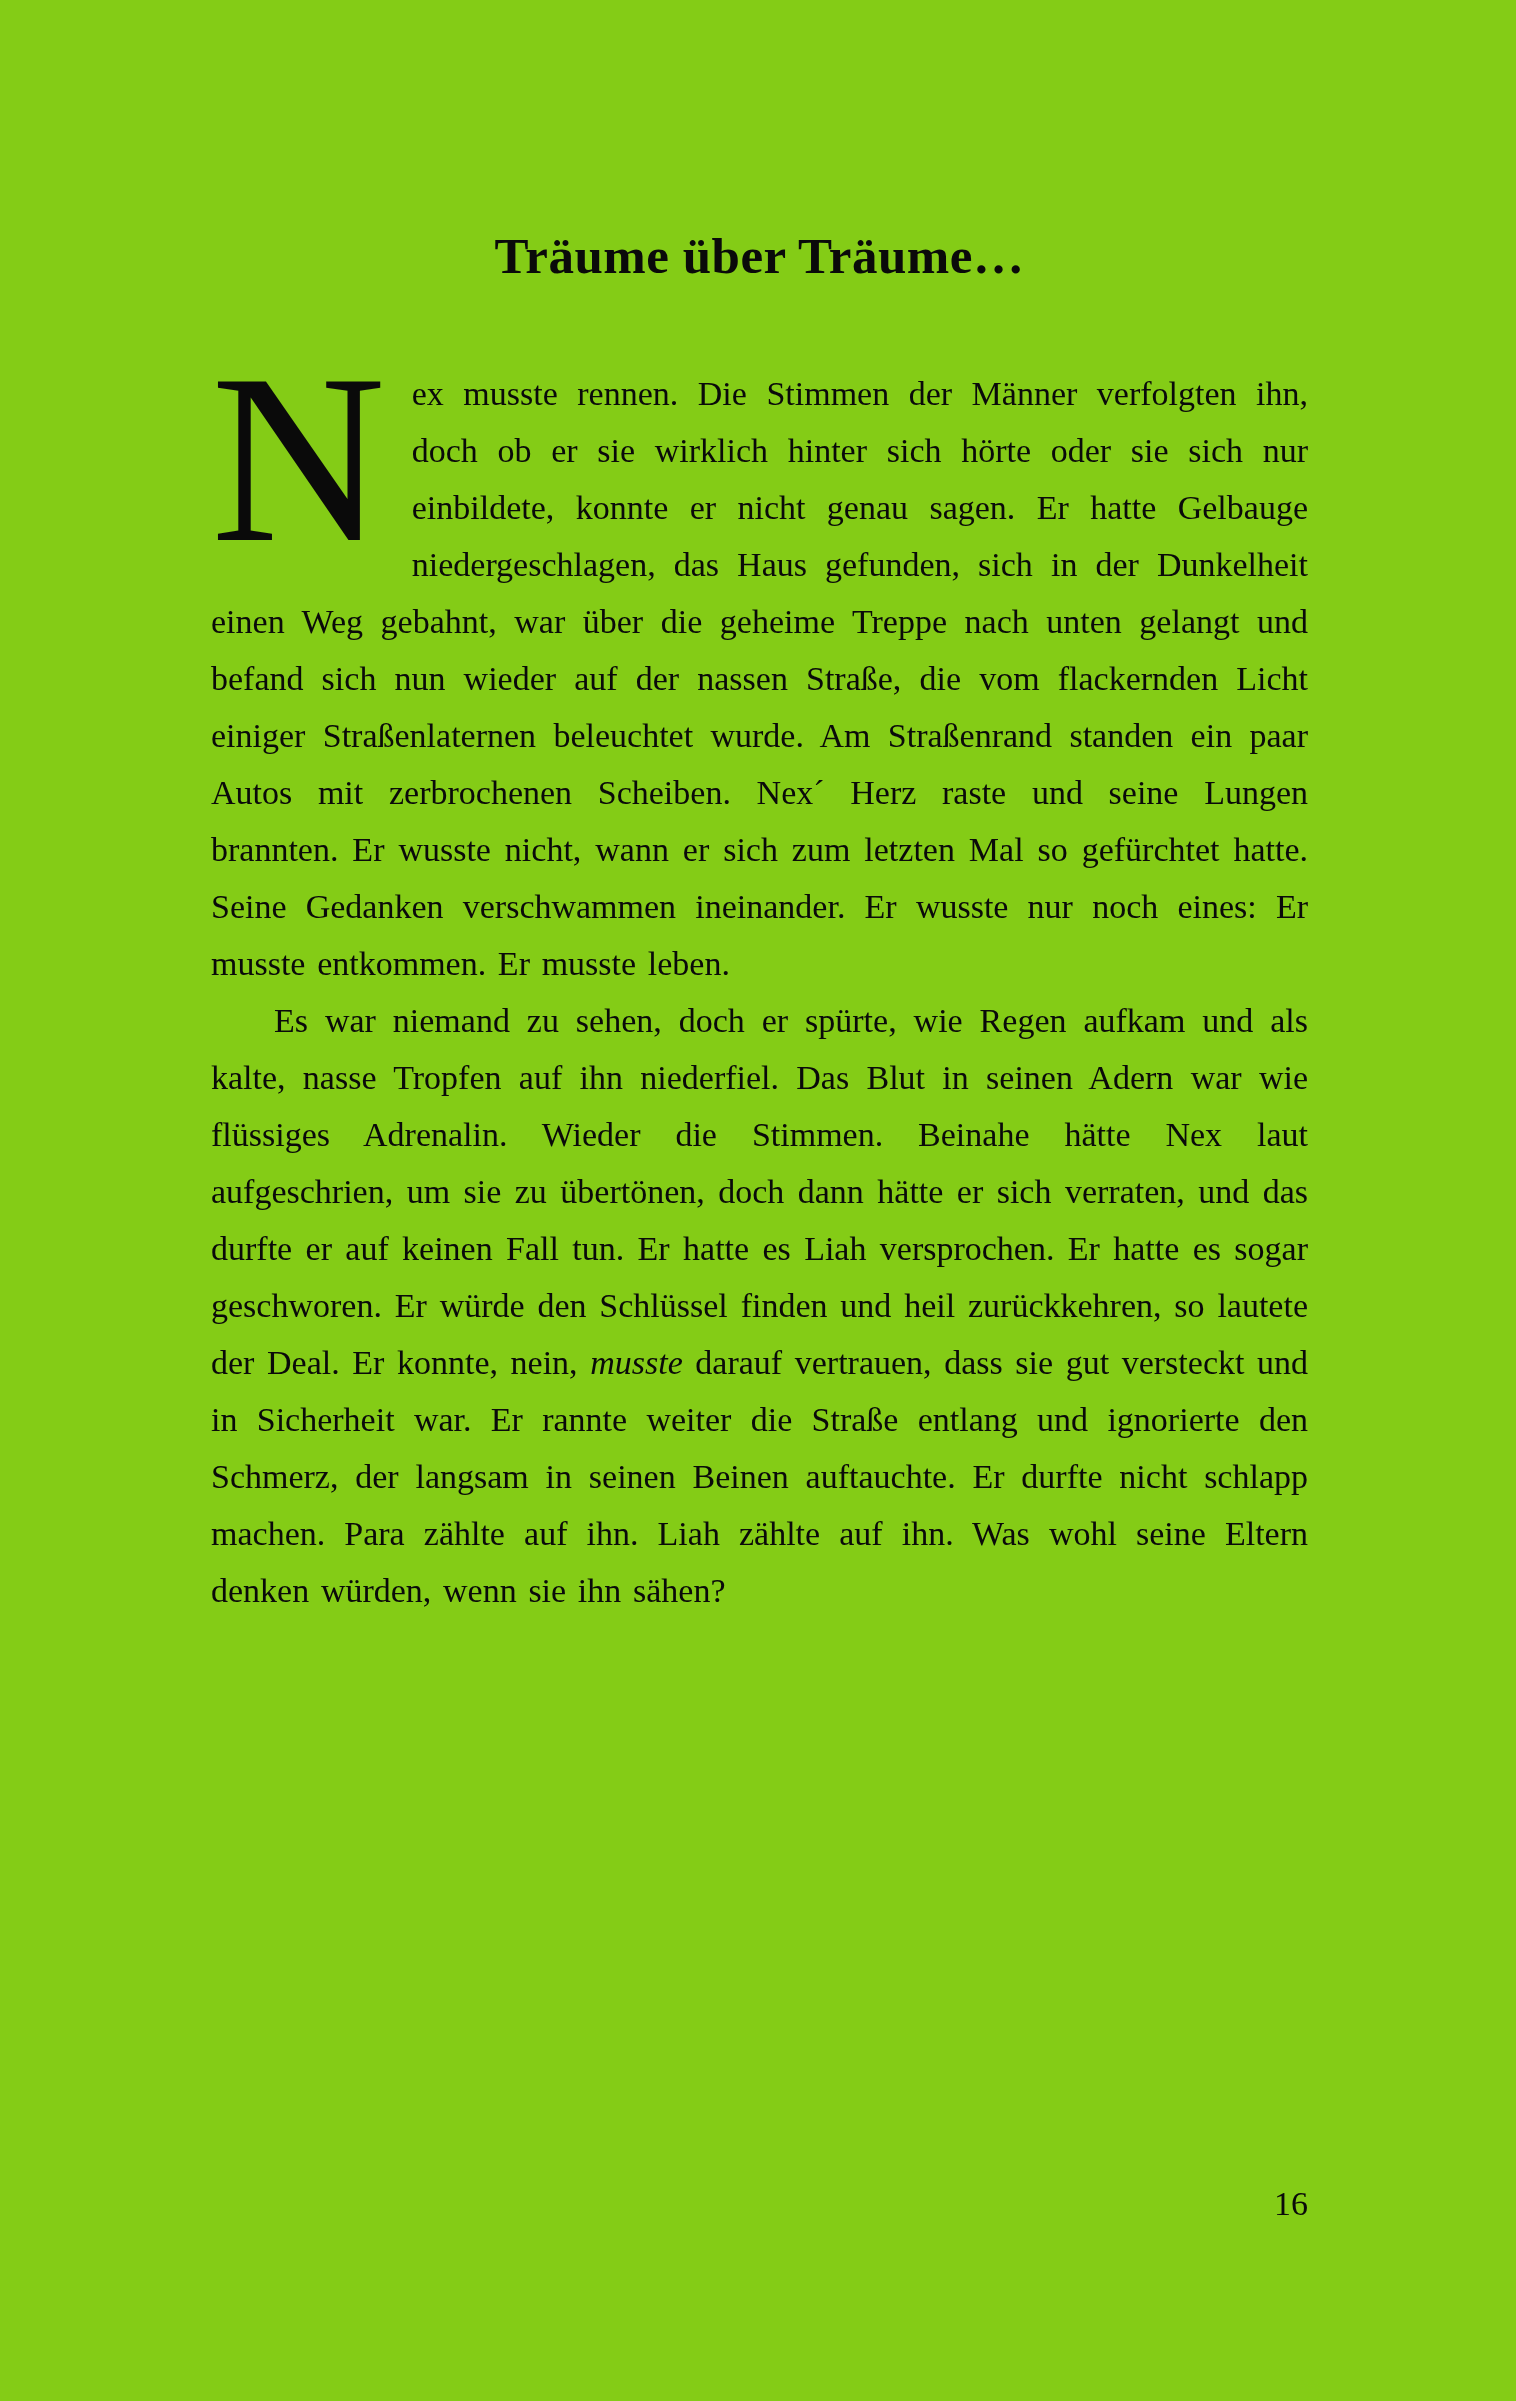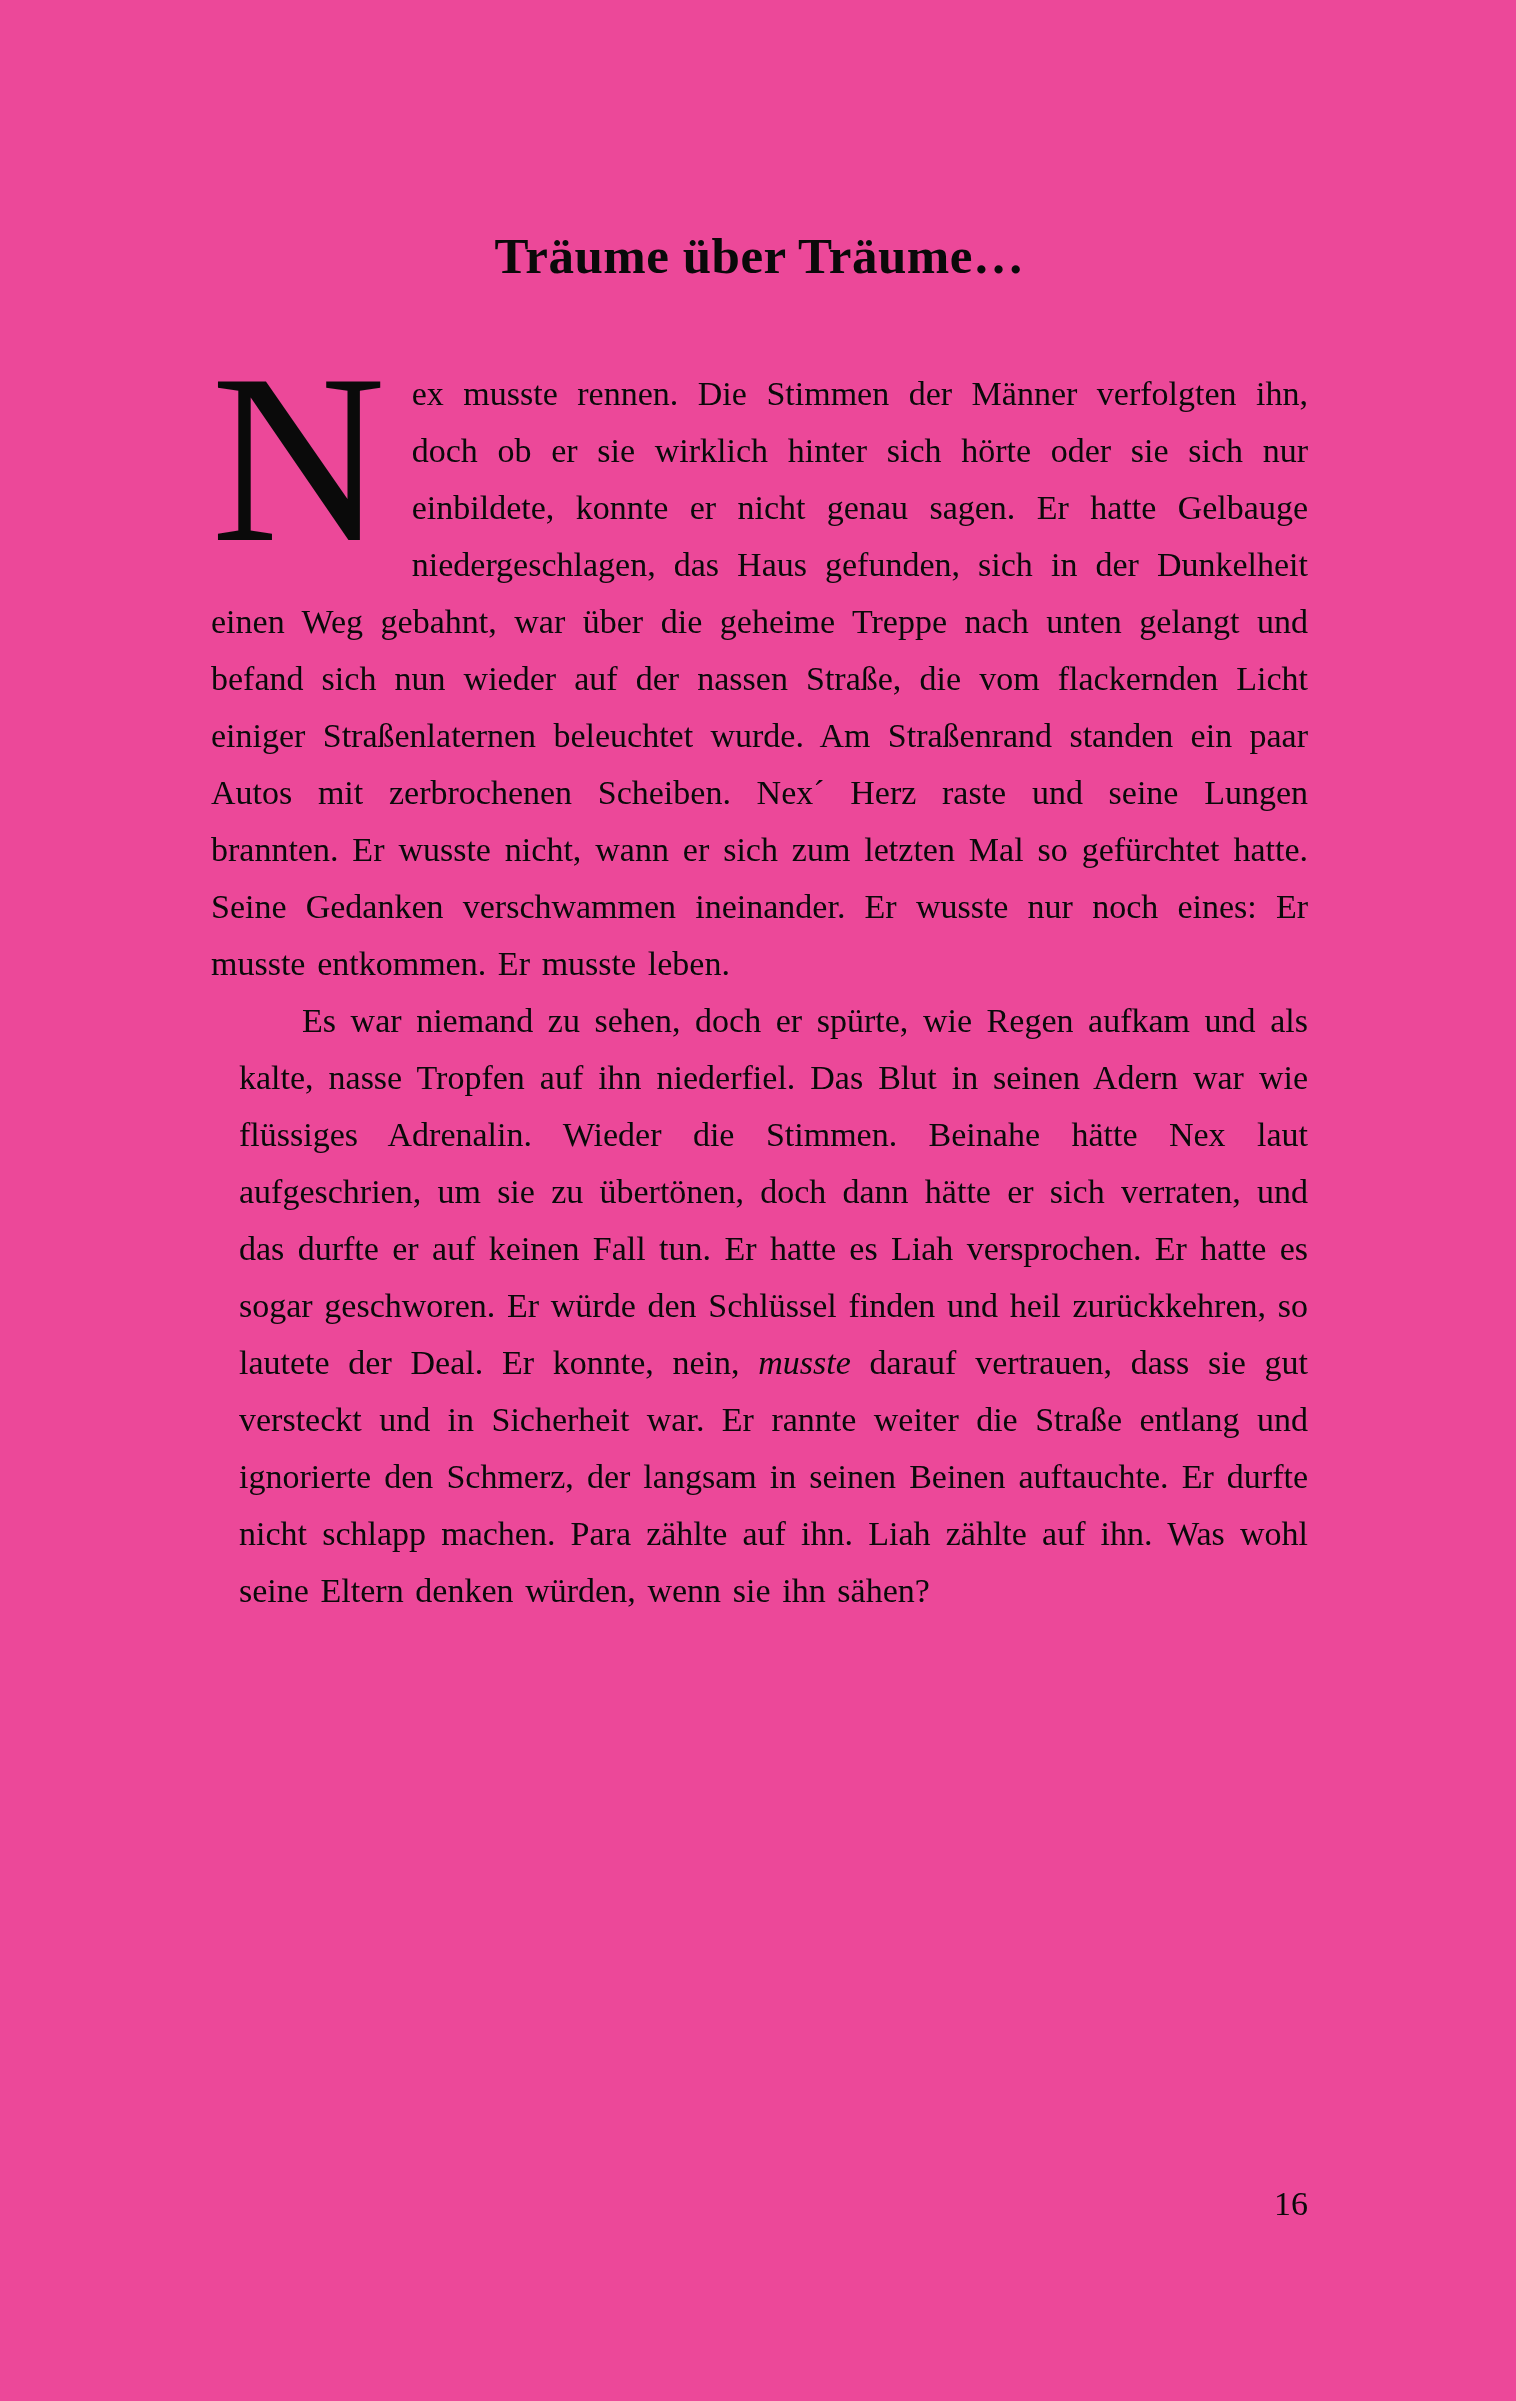--- a/index.html
+++ b/index.html
@@ -5,21 +5,21 @@
   * { margin: 0; padding: 0; box-sizing: border-box; }
   html, body { background: #ffffff; }
   body {
     font-family: "Liberation Serif", "DejaVu Serif", serif;
     color: #0a0a0a;
   }
   .page {
     position: relative;
     width: 1517px;
     height: 2401px;
-    background: #ec4899;
+    background: #84cc16;
     padding: 227px 209px 0 211px;
     overflow: hidden;
   }
   .chapter-title {
     text-align: center;
     font-weight: bold;
     font-size: 51px;
     letter-spacing: 0.5px;
     margin-bottom: 80px;
   }
@@ -32,21 +32,20 @@
   .drop-cap {
     float: left;
     font-size: 242px;
     line-height: 170px;
     padding-top: 7.5px;
     margin-right: 26px;
     margin-bottom: 3.2px;
   }
   .para-indent {
     text-indent: 63px;
-    margin-left: 28px;
   }
   .page-number {
     position: absolute;
     right: 209px;
     top: 2185px;
     font-size: 34px;
   }
 </style>
 </head>
 <body>

